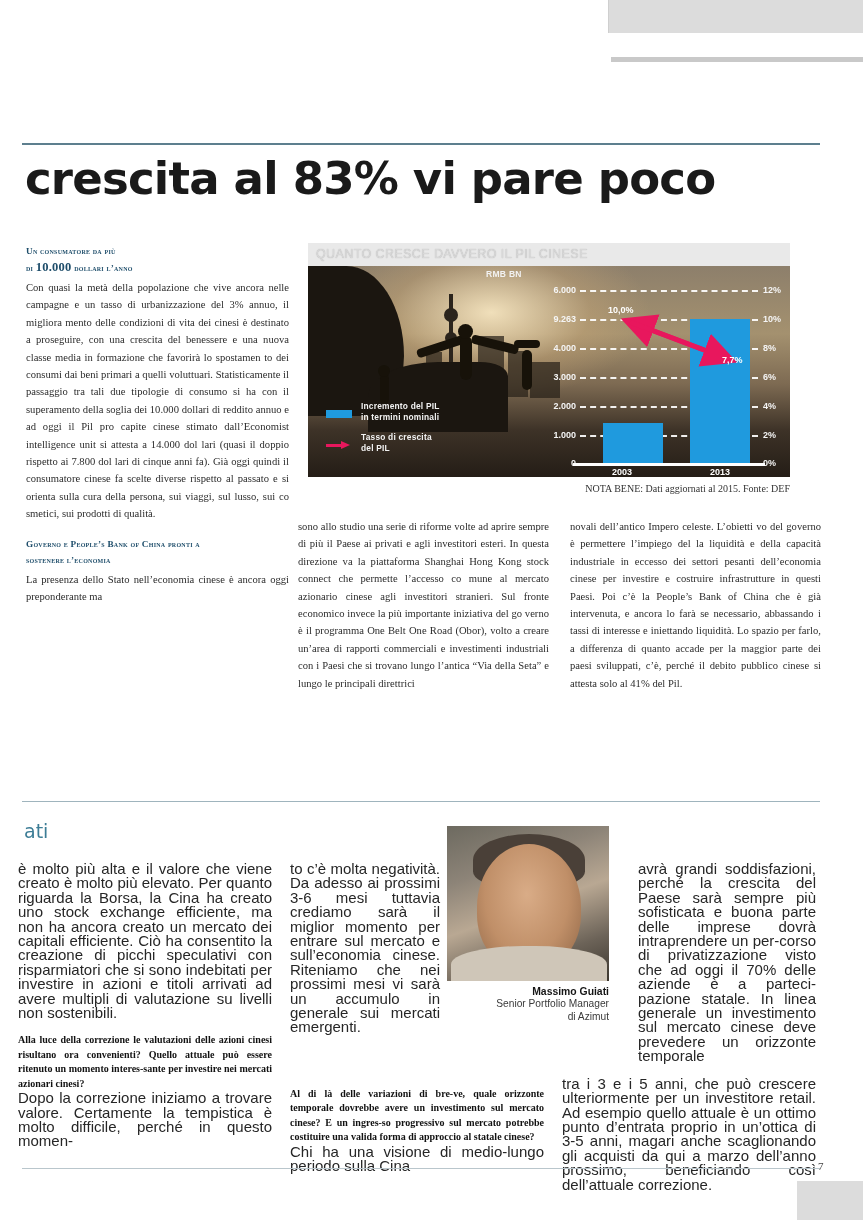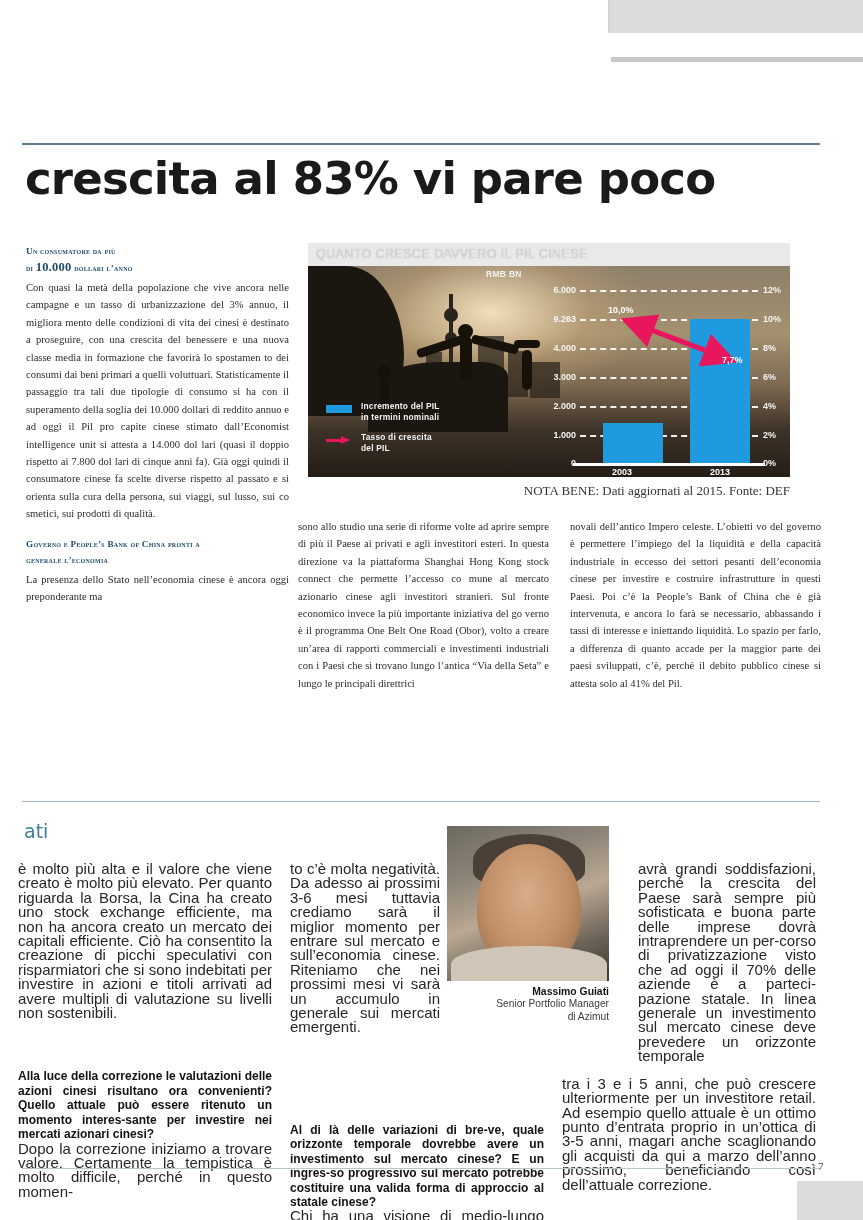--- a/index.html
+++ b/index.html
@@ -89,43 +89,43 @@
     text-align:left; width:34px; }
   .grid{ position:absolute; left:272px; width:178px; height:0;
     border-top:2px dashed rgba(255,255,255,.92); }
   .baseline{ position:absolute; left:265px; top:420px; width:190px; height:3px;
     background:#ffffff; }
   .bar{ position:absolute; background:#1f9ade; }
   .xlab{ position:absolute; color:#ffffff; font-size:9px; font-weight:bold;
     text-align:center; width:60px; }
   .pctlab{ position:absolute; color:#ffffff; font-size:9px; font-weight:bold; }
   .legend{ position:absolute; left:18px; bottom:14px; }
-  .lg-row{ display:flex; align-items:flex-start; margin-bottom:9px; }
+  .lg-row{ display:flex; align-items:center; margin-bottom:9px; }
   .lg-swatch{ width:26px; height:8px; background:#1f9ade; margin-top:4px; margin-right:9px; }
   .lg-arrow{ width:26px; height:8px; margin-top:4px; margin-right:9px; position:relative; }
   .lg-arrow i{ position:absolute; left:0; top:2.5px; width:18px; height:3.5px;
     background:#e8175d; display:block; }
   .lg-arrow b{ position:absolute; left:15px; top:0; width:0; height:0;
     border-left:9px solid #e8175d; border-top:4.5px solid transparent;
     border-bottom:4.5px solid transparent; }
   .lg-text{ color:#f2f2f2; font-size:8.4px; font-weight:bold; line-height:11px;
     letter-spacing:.2px; }
-  .fig-note{ margin-top:6px; text-align:right; font-size:13px; color:#333;
+  .fig-note{ margin-top:6px; text-align:right; font-size:10px; color:#333;
     font-family:"Liberation Serif", serif; }
 
   
   .iv-head{ position:absolute; left:24px; top:820px; font-size:19px;
     color:#3d7d96; font-family:"DejaVu Sans", sans-serif; }
   .iv{ position:absolute; left:18px; top:862px; width:828px;
     display:flex; gap:18px; }
   .iv .col{ width:254px; }
   .iv-txt{ font-size:15px; line-height:14.4px; text-align:justify; color:#262626;
     font-family:"Liberation Sans", sans-serif; }
-  .iv-q{ font-size:12px; line-height:14.4px; text-align:justify; font-weight:bold;
-    color:#121212; font-family:Liberation Sans, sans-serif;margin-top:36px; }
+  .iv-q{ font-size:10px; line-height:14.4px; text-align:justify; font-weight:bold;
+    color:#121212; font-family:Liberation Serif, serif; }
   .iv-gap{ height:13px; }
 
   .photo-box{ position:absolute; left:447px; top:826px; width:162px; height:155px;
     overflow:hidden; background:
       linear-gradient(160deg,#6d6a60 0%,#8d8478 28%,#b9a893 52%,#6c6358 78%,#3c372f 100%); }
   .face{ position:absolute; left:30px; top:18px; width:104px; height:126px;
     border-radius:50% 50% 44% 44%; background:
       radial-gradient(ellipse at 48% 40%, #d9ac87 0%, #c08f68 55%, #8d6445 100%); }
   .hair{ position:absolute; left:26px; top:8px; width:112px; height:52px;
     border-radius:54% 54% 30% 30%; background:#4a4038; }
@@ -152,21 +152,21 @@
 <div class="col1-upper">
   <div class="kicker">
     <div>Un consumatore da più</div>
     <div>
       <span>di </span><span class="big">10.000</span><span> dollari l’anno</span>
     </div>
   </div>
   <div class="body-txt">Con quasi la metà della popolazione che vive ancora nelle campagne e un tasso di urbanizzazione del 3% annuo, il migliora mento delle condizioni di vita dei cinesi è destinato a proseguire, con una crescita del benessere e una nuova classe media in formazione che favorirà lo spostamen to dei consumi dai beni primari a quelli voluttuari. Statisticamente il passaggio tra tali due tipologie di consumo si ha con il superamento della soglia dei 10.000 dollari di reddito annuo e ad oggi il Pil pro capite cinese stimato dall’Economist intelligence unit si attesta a 14.000 dol lari (quasi il doppio rispetto ai 7.800 dol lari di cinque anni fa). Già oggi quindi il consumatore cinese fa scelte diverse rispetto al passato e si orienta sulla cura della persona, sui viaggi, sul lusso, sui co smetici, sui prodotti di qualità.</div>
   <div class="kicker kicker2">
     <div>Governo e People’s Bank of China pronti a</div>
-    <div>generale l’economia</div>
+    <div>sostenere l’economia</div>
   </div>
   <div class="body-txt">La presenza dello Stato nell’economia cinese è ancora oggi preponderante ma</div>
 </div>
 
 <div class="figure">
   <div class="chart">
 
     <div class="chart-title">
       <span>QUANTO CRESCE DAVVERO IL PIL CINESE</span>
     </div>

